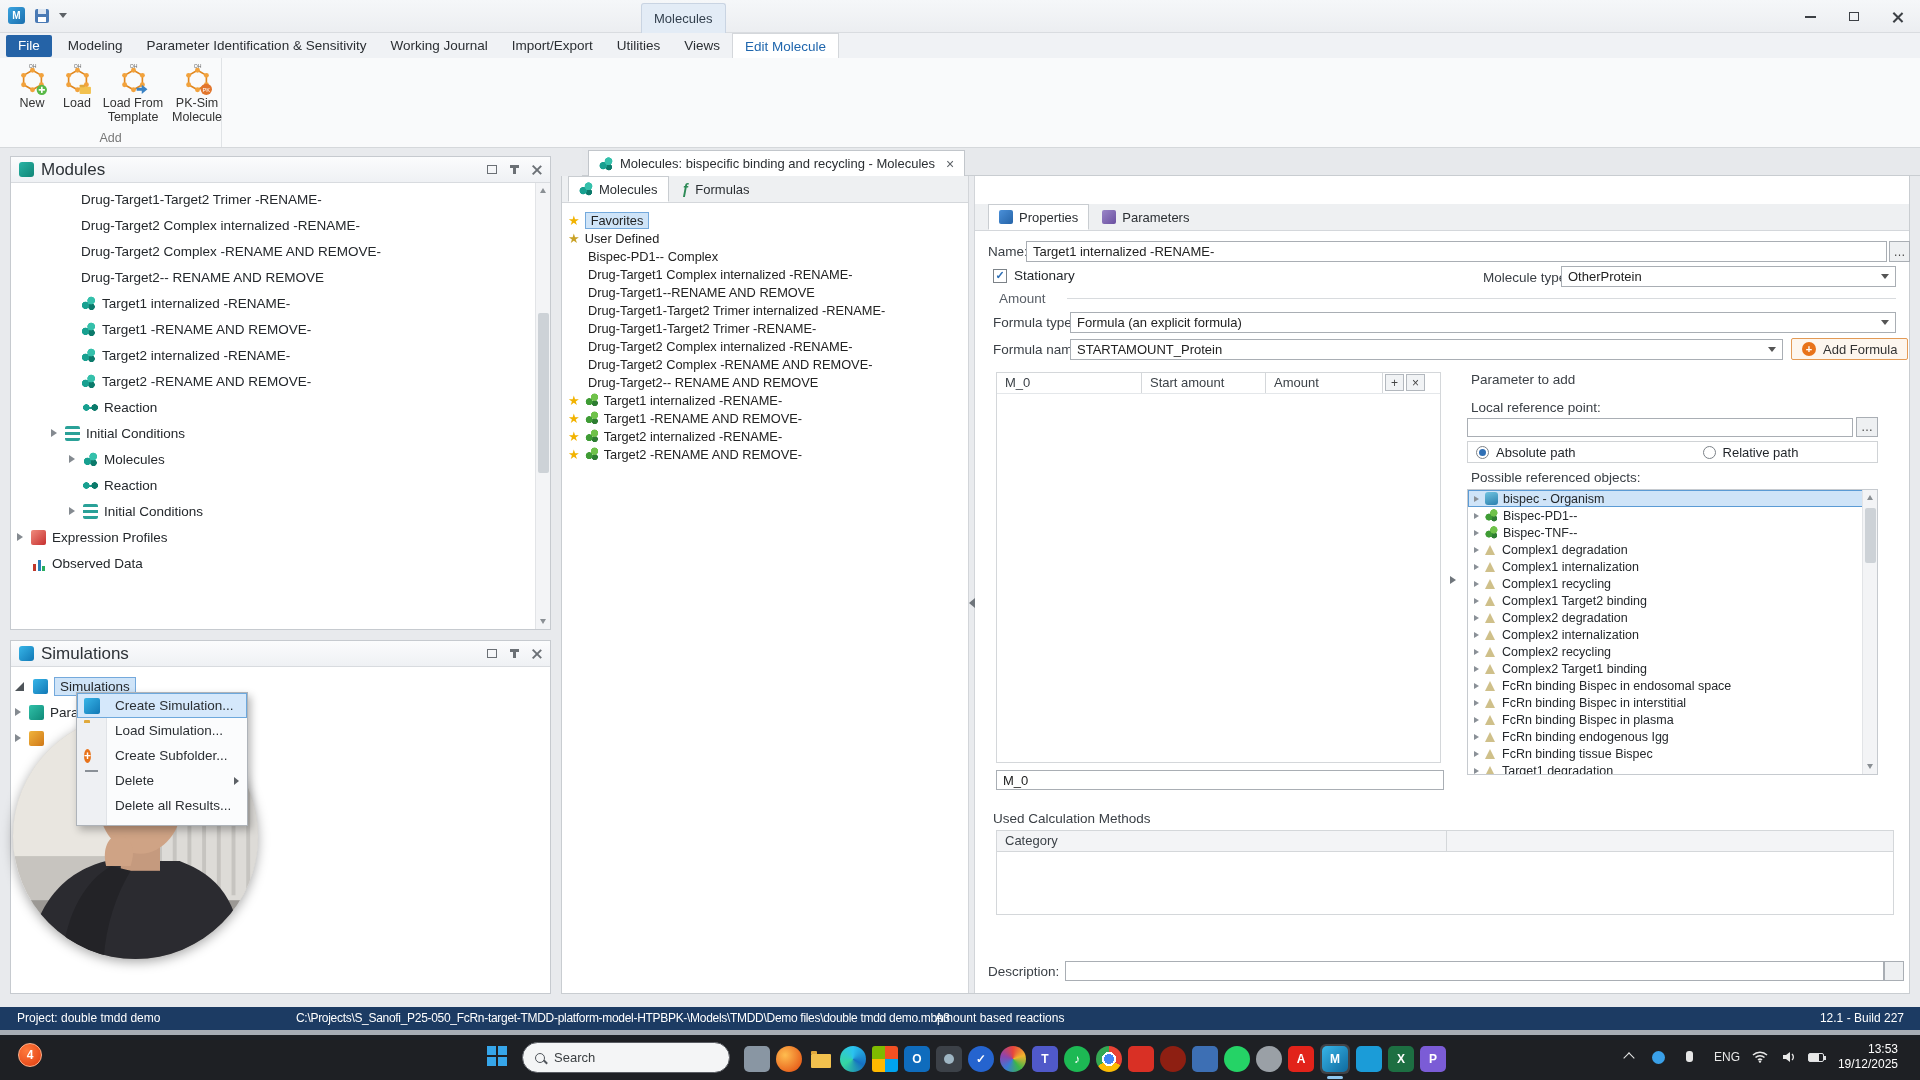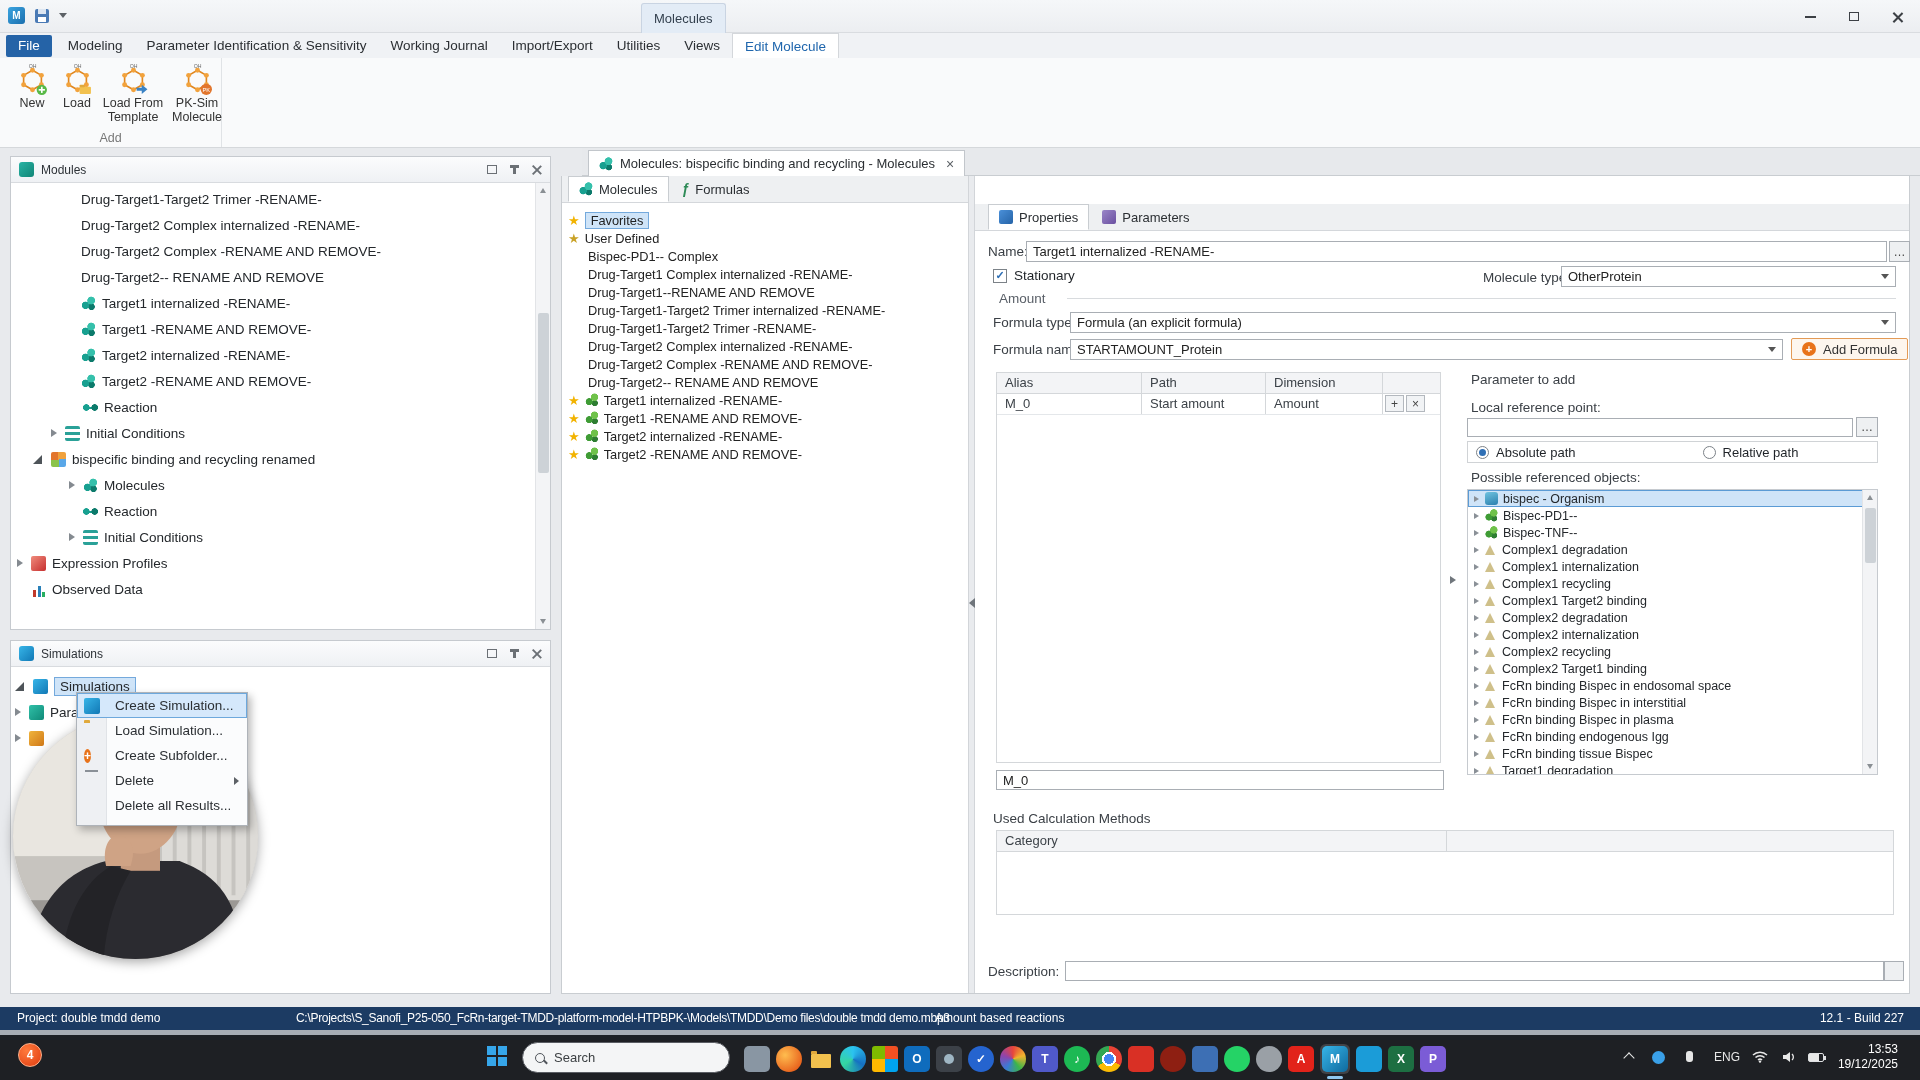--- a/index.html
+++ b/index.html
@@ -38,21 +38,21 @@
 #ribbon{position:absolute;left:0;top:58px;width:1920px;height:90px;background:#f9fafb;border-bottom:1px solid #d5d8db}
 .rgroup{position:absolute;left:0;top:0;height:89px;width:222px;border-right:1px solid #e0e3e6}
 .rbtns{display:flex;align-items:flex-start;padding:4px 2px 0 10px;gap:1px}
 .rbtn{display:flex;flex-direction:column;align-items:center;text-align:center;font-size:12.5px;color:#333;padding:2px 2px;border-radius:3px}
 .rbtn svg{width:31px;height:31px;margin-bottom:1px}
 .rbtn .rlbl{line-height:14px}
 .rgroup-label{position:absolute;bottom:2px;left:0;width:100%;text-align:center;font-size:12.5px;color:#777}
 
 
 .panel{position:absolute;background:#fff;border:1px solid #c6cacf}
-.panel-hdr{height:26px;display:flex;align-items:center;padding:0 8px;background:linear-gradient(#fbfcfd,#eff1f4);border-bottom:1px solid #d8dbdf;font-size:12px;color:#2d3237}
+.panel-hdr{height:26px;display:flex;align-items:center;padding:0 8px;background:linear-gradient(#fbfcfd,#eff1f4);border-bottom:1px solid #d8dbdf;font-size:17px;color:#2d3237}
 .ph-ico{width:15px;height:15px;border-radius:3px;background:linear-gradient(135deg,#29b3a4,#118576);margin-right:7px;flex:none}
 .ph-btns{margin-left:auto;display:flex;align-items:center;gap:13px}
 .ic-float{width:10px;height:9px;border:1.5px solid #6b7075}
 .ic-pin{position:relative;width:3px;height:9px;background:#6b7075;margin:0 3px}
 .ic-pin:before{content:"";position:absolute;left:-3px;top:0;width:9px;height:3px;background:#6b7075}
 .ic-x{position:relative;width:10px;height:10px}
 .ic-x:before,.ic-x:after{content:"";position:absolute;left:4px;top:-1px;width:1.6px;height:12px;background:#6b7075}
 .ic-x:before{transform:rotate(45deg)}.ic-x:after{transform:rotate(-45deg)}
 .panel-body{position:absolute;left:0;top:26px;right:0;bottom:0;overflow:hidden;background:#fff}
 
@@ -315,25 +315,20 @@
       <div class="mrow" style="padding-left:58px">
           <span class="sp14"></span>
           <span class="i15 ico-react"></span>
           <span>Reaction</span>
         </div>
       <div class="mrow" style="padding-left:40px">
           <span class="tri-r"></span>
           <span class="i15 ico-ic"></span>
           <span>Initial Conditions</span>
         </div>
-      <div class="mrow" style="padding-left:22px">
-          <span class="tri-exp"></span>
-          <span class="i15 ico-module"></span>
-          <span>bispecific binding and recycling renamed</span>
-        </div>
       <div class="mrow" style="padding-left:58px">
           <span class="tri-r"></span>
           <span class="i15 ico-molteal"></span>
           <span>Molecules</span>
         </div>
       <div class="mrow" style="padding-left:58px">
           <span class="sp14"></span>
           <span class="i15 ico-react"></span>
           <span>Reaction</span>
         </div>
@@ -512,26 +507,20 @@
       <div class="fld" style="left:95px;top:163px;width:713px">
           <span>STARTAMOUNT_Protein</span>
           <span class="caret"></span>
         </div>
       <div class="btn-addf" style="left:816px;top:162px">
           <span class="plusico">+</span>
           <span>Add Formula</span>
         </div>
 
       <div class="grid" style="left:21px;top:196px;width:445px;height:391px;background:#fff">
-        <div class="ghead">
-          <div class="gcell" style="width:145px">Alias</div>
-          <div class="gcell" style="width:124px">Path</div>
-          <div class="gcell" style="width:117px">Dimension</div>
-          <div class="gcell" style="width:55px;border-right:none"></div>
-        </div>
         <div class="grow">
           <div class="gcell" style="width:145px">M_0</div>
           <div class="gcell" style="width:124px">Start amount</div>
           <div class="gcell" style="width:117px">Amount</div>
           <div style="width:55px;display:flex;gap:2px;padding:1px 2px">
             <span class="btn-sq">+</span>
             <span class="btn-sq">×</span>
           </div>
         </div>
       </div>

